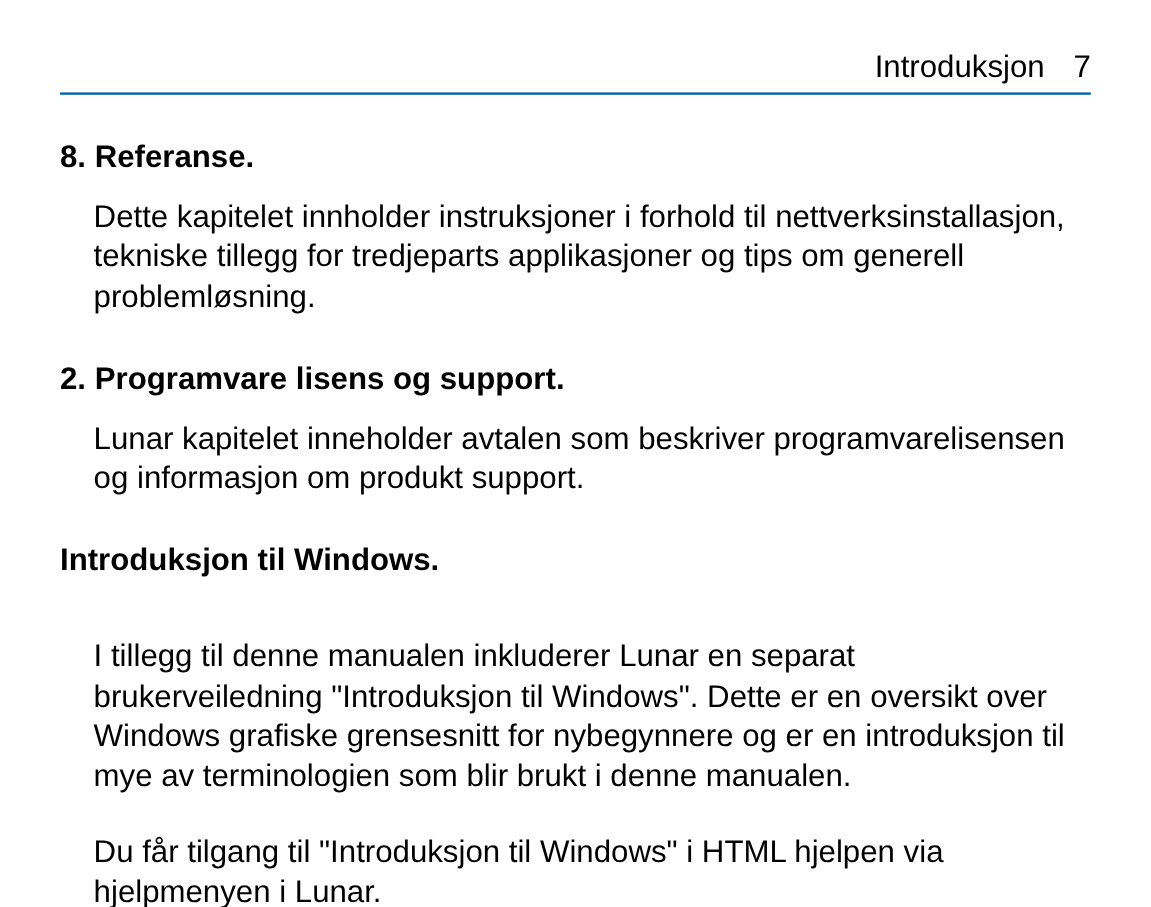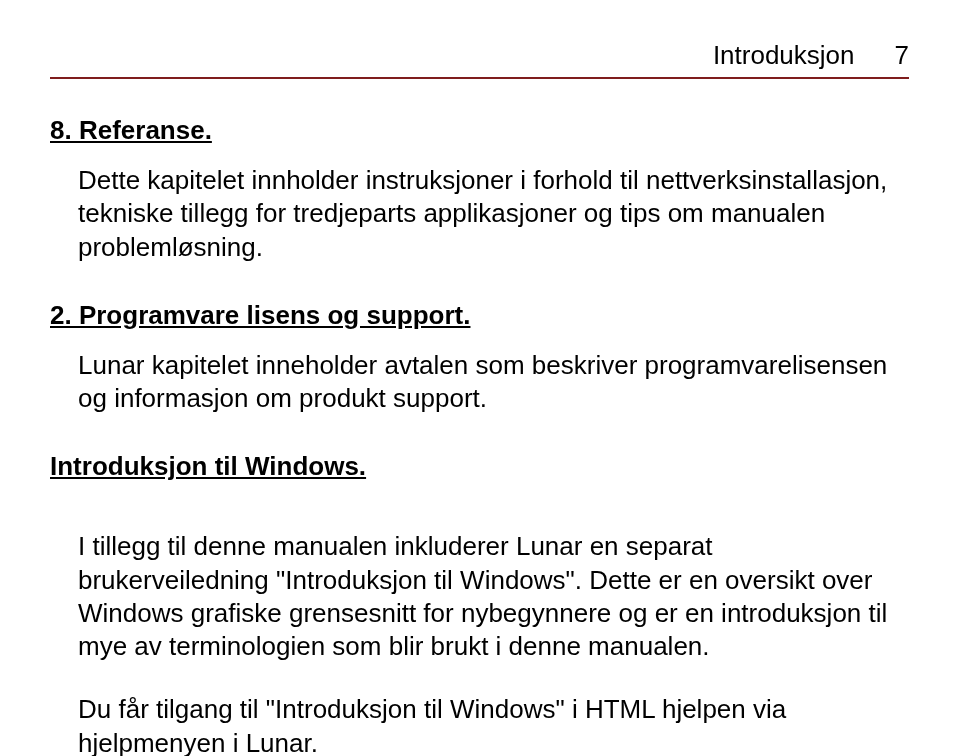--- a/index.html
+++ b/index.html
@@ -9,31 +9,30 @@
     background: #ffffff;
     color: #000000;
     width: 959px;
     height: 756px;
     box-sizing: border-box;
   }
   .header-line {
     display: flex;
     justify-content: flex-end;
     align-items: baseline;
-    gap: 40px;
+    gap: 24px;
     font-size: 26px;
-    border-bottom: 2px solid #7f1d1d;
+    border-bottom: 2px solid #0369a1;
     padding-bottom: 6px;
     margin-bottom: 36px;
   }
   .section-title {
     font-size: 26px;
     font-weight: bold;
     margin-bottom: 18px;
-    text-decoration: underline;
   }
   .body-text {
     font-size: 26px;
     line-height: 1.28;
     margin-bottom: 36px;
     margin-left: 28px;
   }
   .body-text-noindent {
     font-size: 26px;
     line-height: 1.28;
@@ -43,20 +42,20 @@
 </style>
 </head>
 <body>
 
 <div class="header-line">
   <span>Introduksjon</span>
   <span>7</span>
 </div>
 
 <div class="section-title">8. Referanse.</div>
-<div class="body-text">Dette kapitelet innholder instruksjoner i forhold til nettverksinstallasjon, tekniske tillegg for tredjeparts applikasjoner og tips om manualen problemløsning.</div>
+<div class="body-text">Dette kapitelet innholder instruksjoner i forhold til nettverksinstallasjon, tekniske tillegg for tredjeparts applikasjoner og tips om generell problemløsning.</div>
 
 <div class="section-title">2. Programvare lisens og support.</div>
 <div class="body-text">Lunar kapitelet inneholder avtalen som beskriver programvarelisensen og informasjon om produkt support.</div>
 
 <div class="section-title">Introduksjon til Windows.</div>
 <div class="body-text" style="margin-bottom:0;margin-top:48px;">I tillegg til denne manualen inkluderer Lunar en separat brukerveiledning "Introduksjon til Windows". Dette er en oversikt over Windows grafiske grensesnitt for nybegynnere og er en introduksjon til mye av terminologien som blir brukt i denne manualen.</div>
 <div class="body-text-noindent">Du får tilgang til "Introduksjon til Windows" i HTML hjelpen via hjelpmenyen i Lunar.</div>
 
 </body></html>

